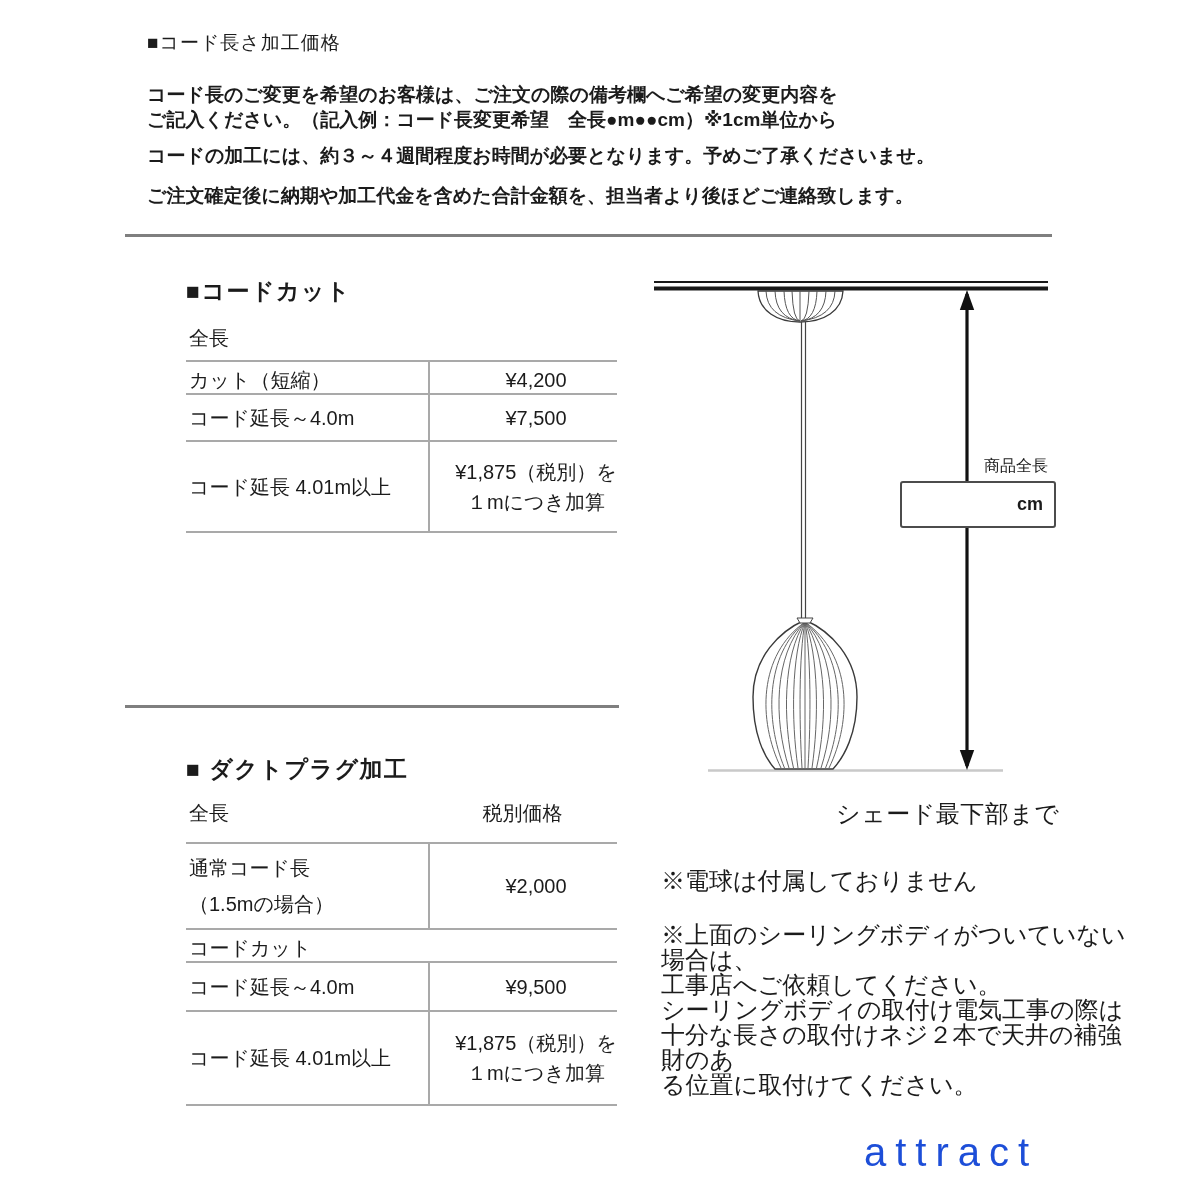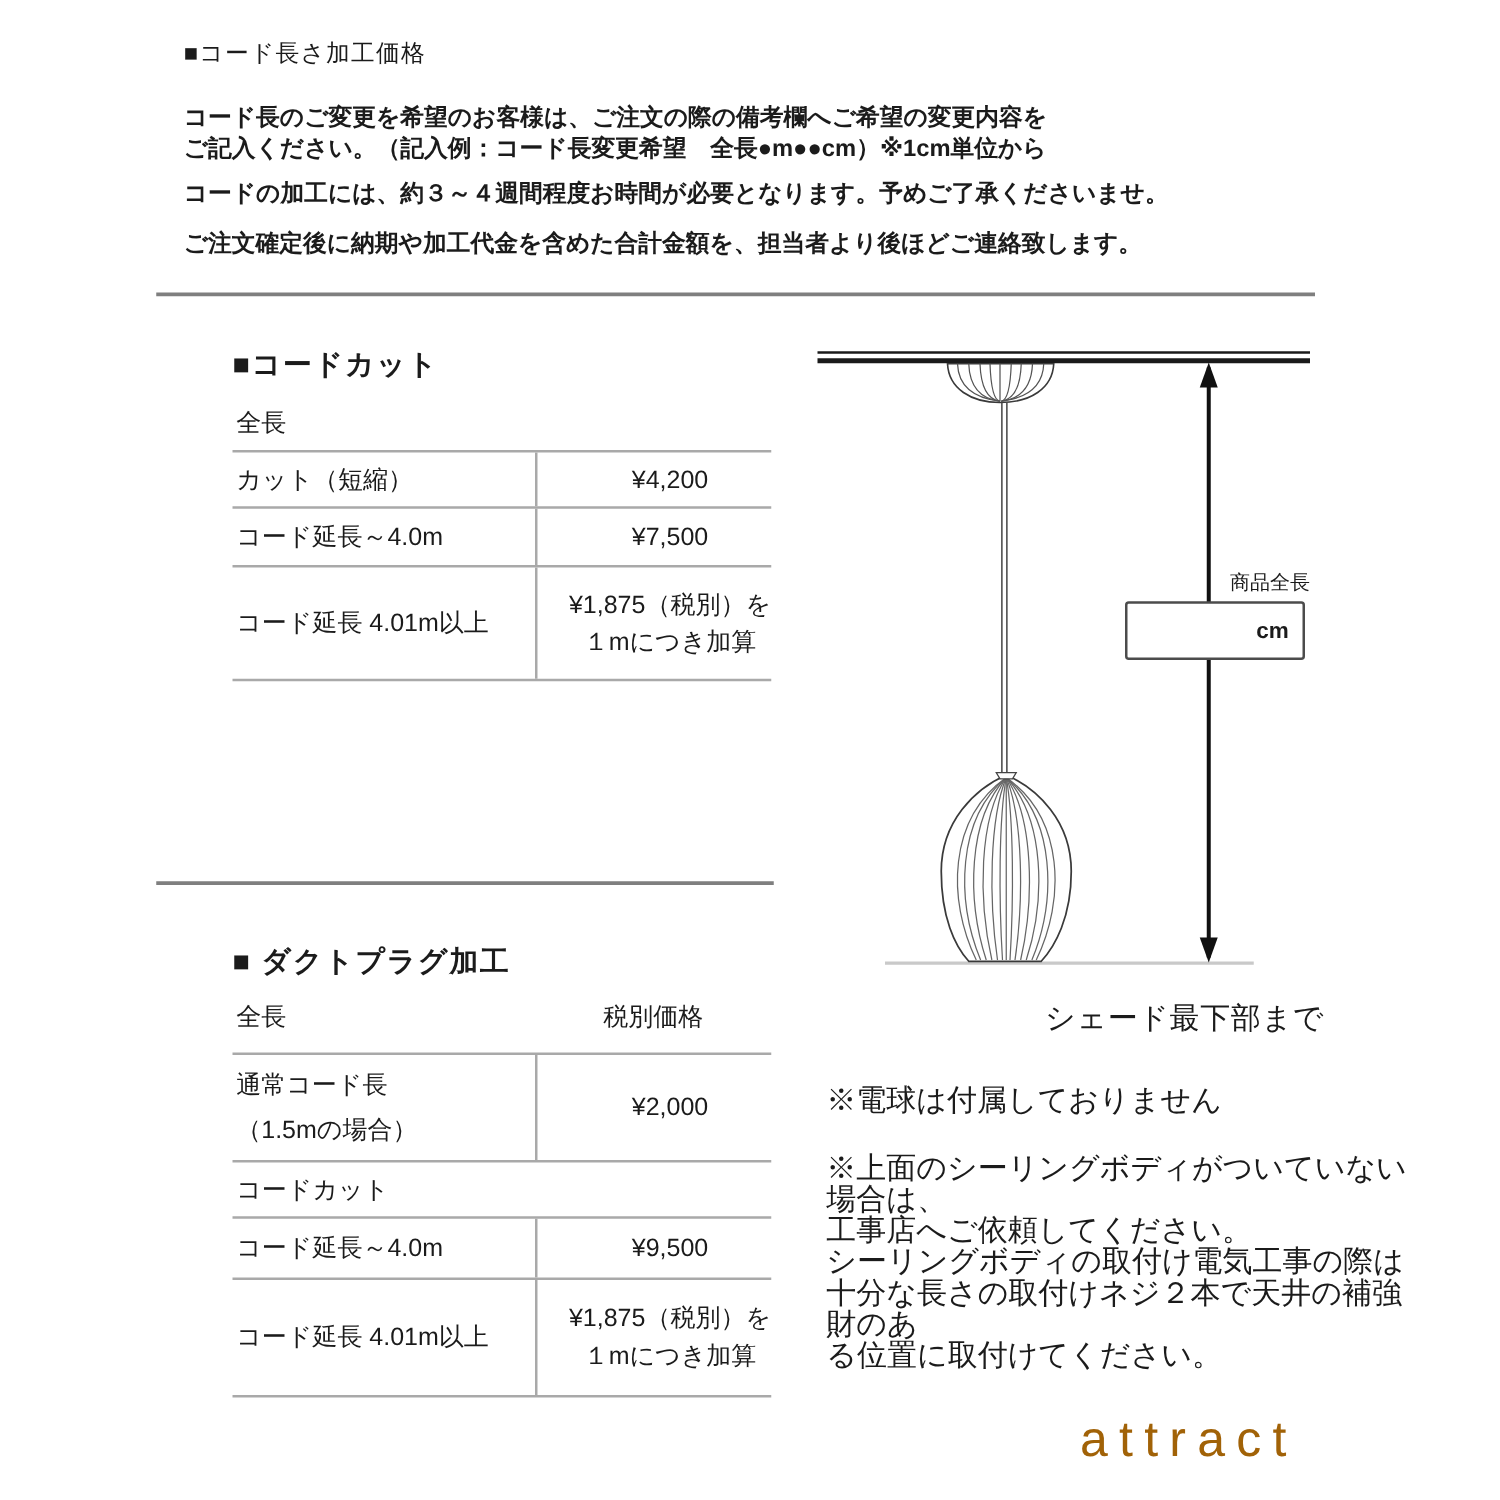--- a/index.html
+++ b/index.html
@@ -16,31 +16,31 @@
   .tbl{width:431px;}
   .tbl .row{display:grid;grid-template-columns:242px 189px;border-top:2px solid #a9a9a9;box-sizing:border-box;}
   .tbl .row:last-child{border-bottom:2px solid #a9a9a9;}
   .cell-l{display:flex;align-items:center;padding-left:3px;font-size:20px;font-weight:500;
           white-space:pre-line;line-height:36px;box-sizing:border-box;}
   .cell-r{display:flex;align-items:center;justify-content:center;border-left:2px solid #a9a9a9;
           font-size:20px;font-weight:500;text-align:center;white-space:pre-line;line-height:30px;box-sizing:border-box;padding-left:25px;}
   .thead{display:grid;grid-template-columns:242px 189px;width:431px;}
   .thead .hl{padding-left:3px;font-size:20px;font-weight:500;}
   .thead .hr{text-align:center;font-size:20px;font-weight:500;}
-  .r45{height:45px;} .r47{height:47px;} .r93{height:93px;}
+  .r45{height:33px;} .r47{height:47px;} .r93{height:93px;}
   .r86{height:86px;} .r49{height:49px;} .r96{height:96px;}
   .note{font-size:24px;font-weight:500;line-height:25px;white-space:pre-line;width:470px;font-family:Liberation Serif, serif;}
   .diagram-label{font-size:16px;font-weight:500;}
   .measure-box{
-    width:144px;height:47px;background:#fff;border:2px solid #4c4c4c;border-radius:3px;
+    width:156px;height:47px;background:#fff;border:2px solid #4c4c4c;border-radius:3px;
     display:flex;align-items:center;justify-content:flex-end;padding-right:11px;box-sizing:border-box;
     font-size:18px;font-weight:600;
   }
   .shade-label{font-size:24px;font-weight:500;letter-spacing:0.5px;}
-  .watermark{font-size:40px;letter-spacing:9px;color:#a16207;font-weight:400;}
+  .watermark{font-size:40px;letter-spacing:9px;color:#1d4ed8;font-weight:400;}
 </style>
 </head>
 <body>
 
 <div class="page">
 
   <div class="abs h-main" style="left:147px;top:30px">■コード長さ加工価格</div>
   <div class="abs intro" style="left:147px;top:83px">コード長のご変更を希望のお客様は、ご注文の際の備考欄へご希望の変更内容を
 ご記入ください。（記入例：コード長変更希望　全長●m●●cm）※1cm単位から</div>
   <div class="abs intro" style="left:147px;top:144px">コードの加工には、約３～４週間程度お時間が必要となります。予めご了承くださいませ。</div>

